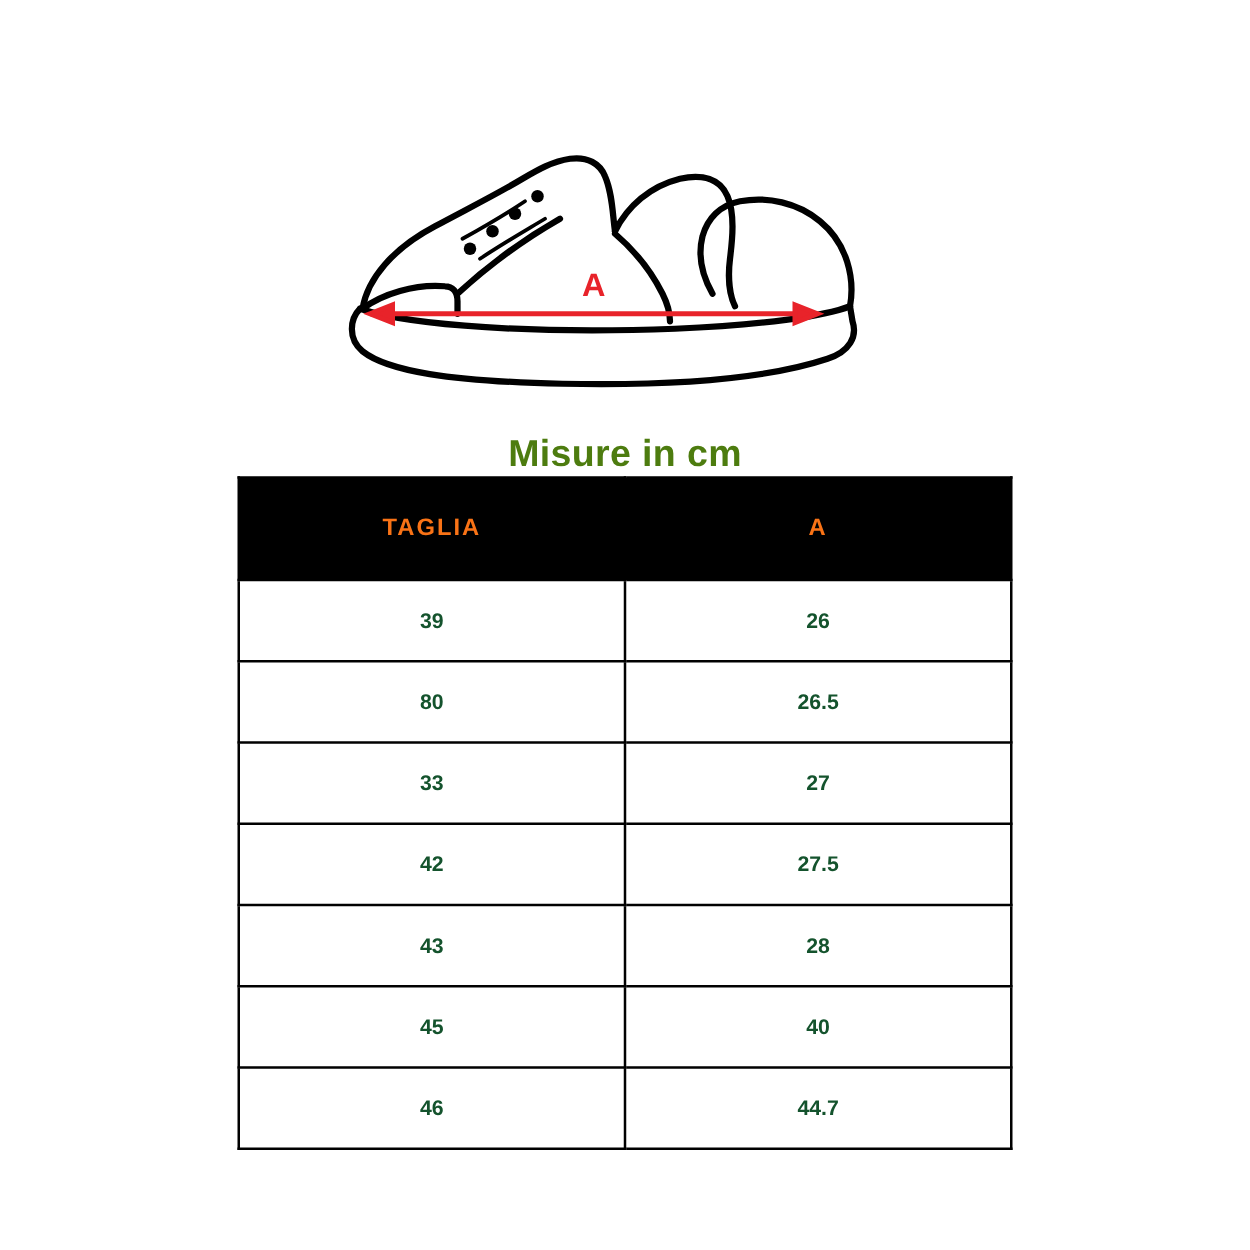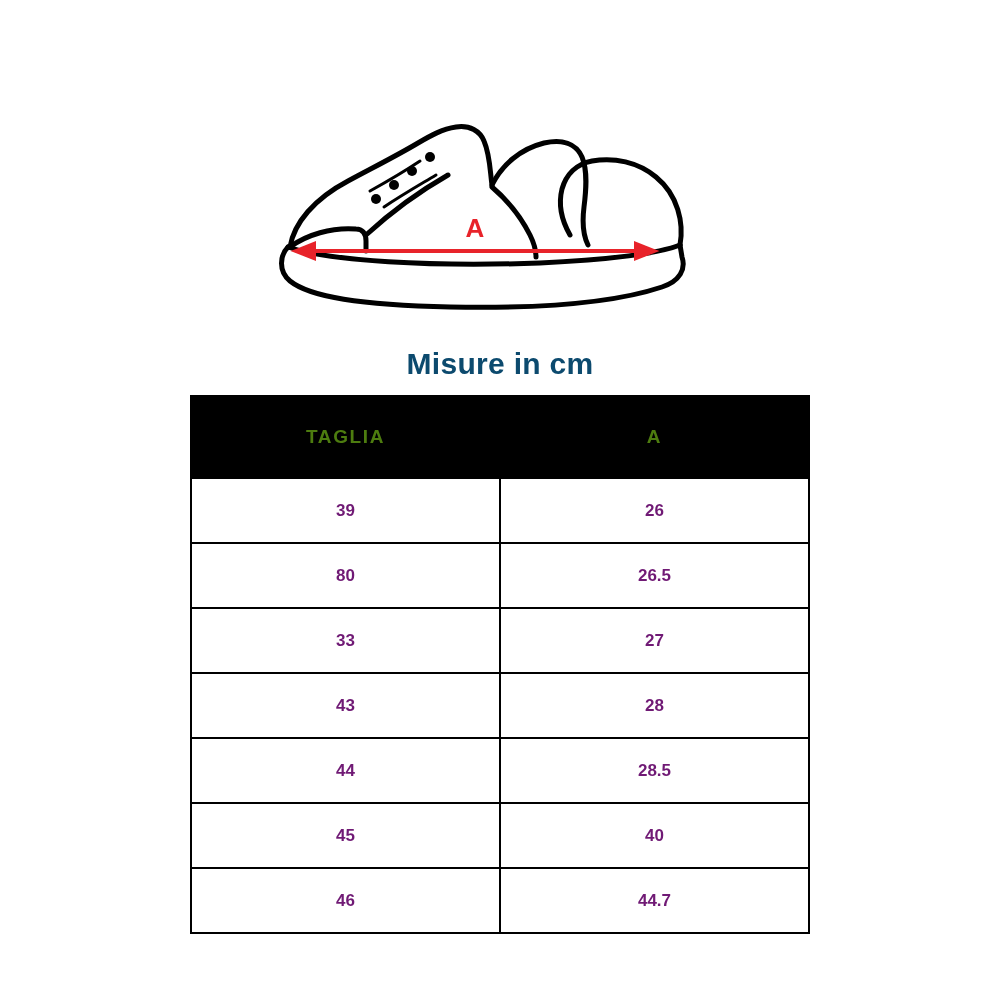--- a/index.html
+++ b/index.html
@@ -32,45 +32,44 @@
   .shoe-figure svg {
     display: block;
     width: 100%;
     height: 100%;
   }
   .chart-title {
     font-size: 30px;
     font-weight: bold;
     letter-spacing: 0.3px;
     margin-top: 22px;
-    margin-bottom: 14px;
-    color: #0c4a6e;
+    color: #4d7c0f;
   }
   .size-table {
     width: 620px;
     border-collapse: collapse;
     table-layout: fixed;
   }
   .size-table th {
     background: #000000;
-    color: #4d7c0f;
+    color: #f97316;
     font-size: 19px;
     font-weight: bold;
     letter-spacing: 1.6px;
     height: 78px;
     text-align: center;
     border: 2px solid #000000;
   }
   .size-table td {
     border: 2px solid #000000;
     height: 61px;
     text-align: center;
     font-size: 17px;
     font-weight: bold;
-    color: #701a75;
+    color: #14532d;
     background: #ffffff;
   }
 </style>
 </head>
 <body>
 
 <div class="page">
 
   <div class="shoe-figure">
     <svg viewBox="0 0 460 230" xmlns="http://www.w3.org/2000/svg">
@@ -125,26 +124,26 @@
       </tr>
       <tr>
         <td>80</td>
         <td>26.5</td>
       </tr>
       <tr>
         <td>33</td>
         <td>27</td>
       </tr>
       <tr>
+        <td>42</td>
+        <td>27.5</td>
+      </tr>
+      <tr>
         <td>43</td>
         <td>28</td>
-      </tr>
-      <tr>
-        <td>44</td>
-        <td>28.5</td>
       </tr>
       <tr>
         <td>45</td>
         <td>40</td>
       </tr>
       <tr>
         <td>46</td>
         <td>44.7</td>
       </tr>
     </tbody>

